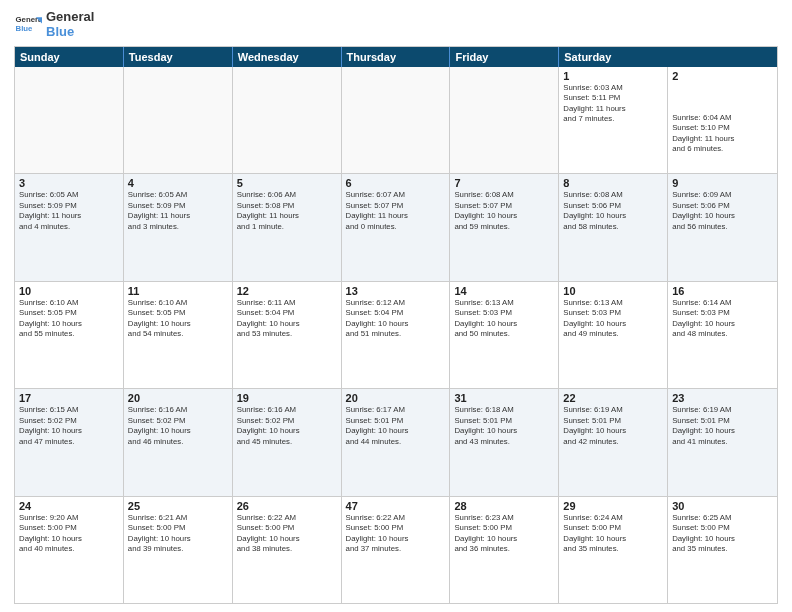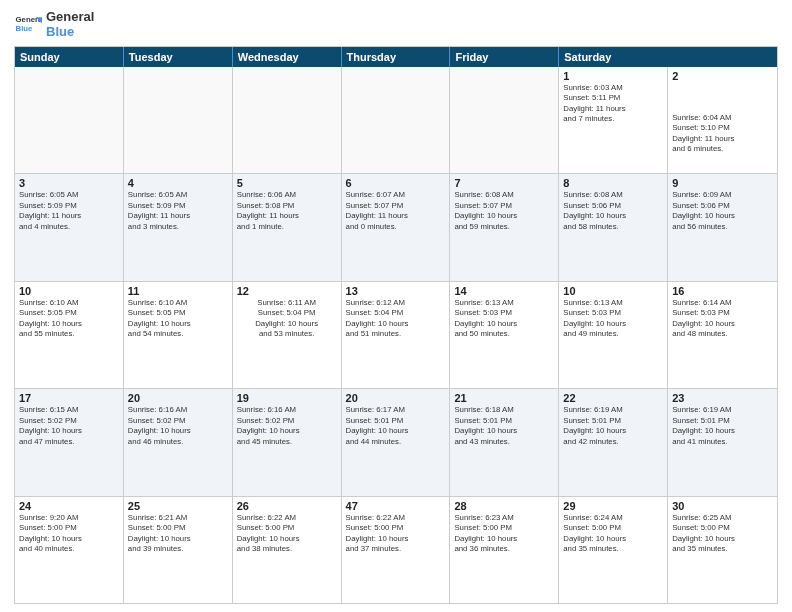--- a/index.html
+++ b/index.html
@@ -224,21 +224,21 @@
           </div>
           <div class="cal-cell">
             <span class="day-num">11</span>
             <div class="cell-info" style="white-space: pre-line;">Sunrise: 6:10 AM
 Sunset: 5:05 PM
 Daylight: 10 hours
 and 54 minutes.</div>
           </div>
           <div class="cal-cell">
             <span class="day-num">12</span>
-            <div class="cell-info" style="white-space: pre-line; text-align: center;">Sunrise: 6:11 AM
+            <div class="cell-info" style="white-space: pre-line;">Sunrise: 6:11 AM
 Sunset: 5:04 PM
 Daylight: 10 hours
 and 53 minutes.</div>
           </div>
           <div class="cal-cell">
             <span class="day-num">13</span>
             <div class="cell-info" style="white-space: pre-line;">Sunrise: 6:12 AM
 Sunset: 5:04 PM
 Daylight: 10 hours
 and 51 minutes.</div>
@@ -288,21 +288,21 @@
 and 45 minutes.</div>
           </div>
           <div class="cal-cell alt-bg">
             <span class="day-num">20</span>
             <div class="cell-info" style="white-space: pre-line;">Sunrise: 6:17 AM
 Sunset: 5:01 PM
 Daylight: 10 hours
 and 44 minutes.</div>
           </div>
           <div class="cal-cell alt-bg">
-            <span class="day-num">21</span>
+            <span class="day-num">31</span>
             <div class="cell-info" style="white-space: pre-line;">Sunrise: 6:18 AM
 Sunset: 5:01 PM
 Daylight: 10 hours
 and 43 minutes.</div>
           </div>
           <div class="cal-cell alt-bg">
             <span class="day-num">22</span>
             <div class="cell-info" style="white-space: pre-line;">Sunrise: 6:19 AM
 Sunset: 5:01 PM
 Daylight: 10 hours

